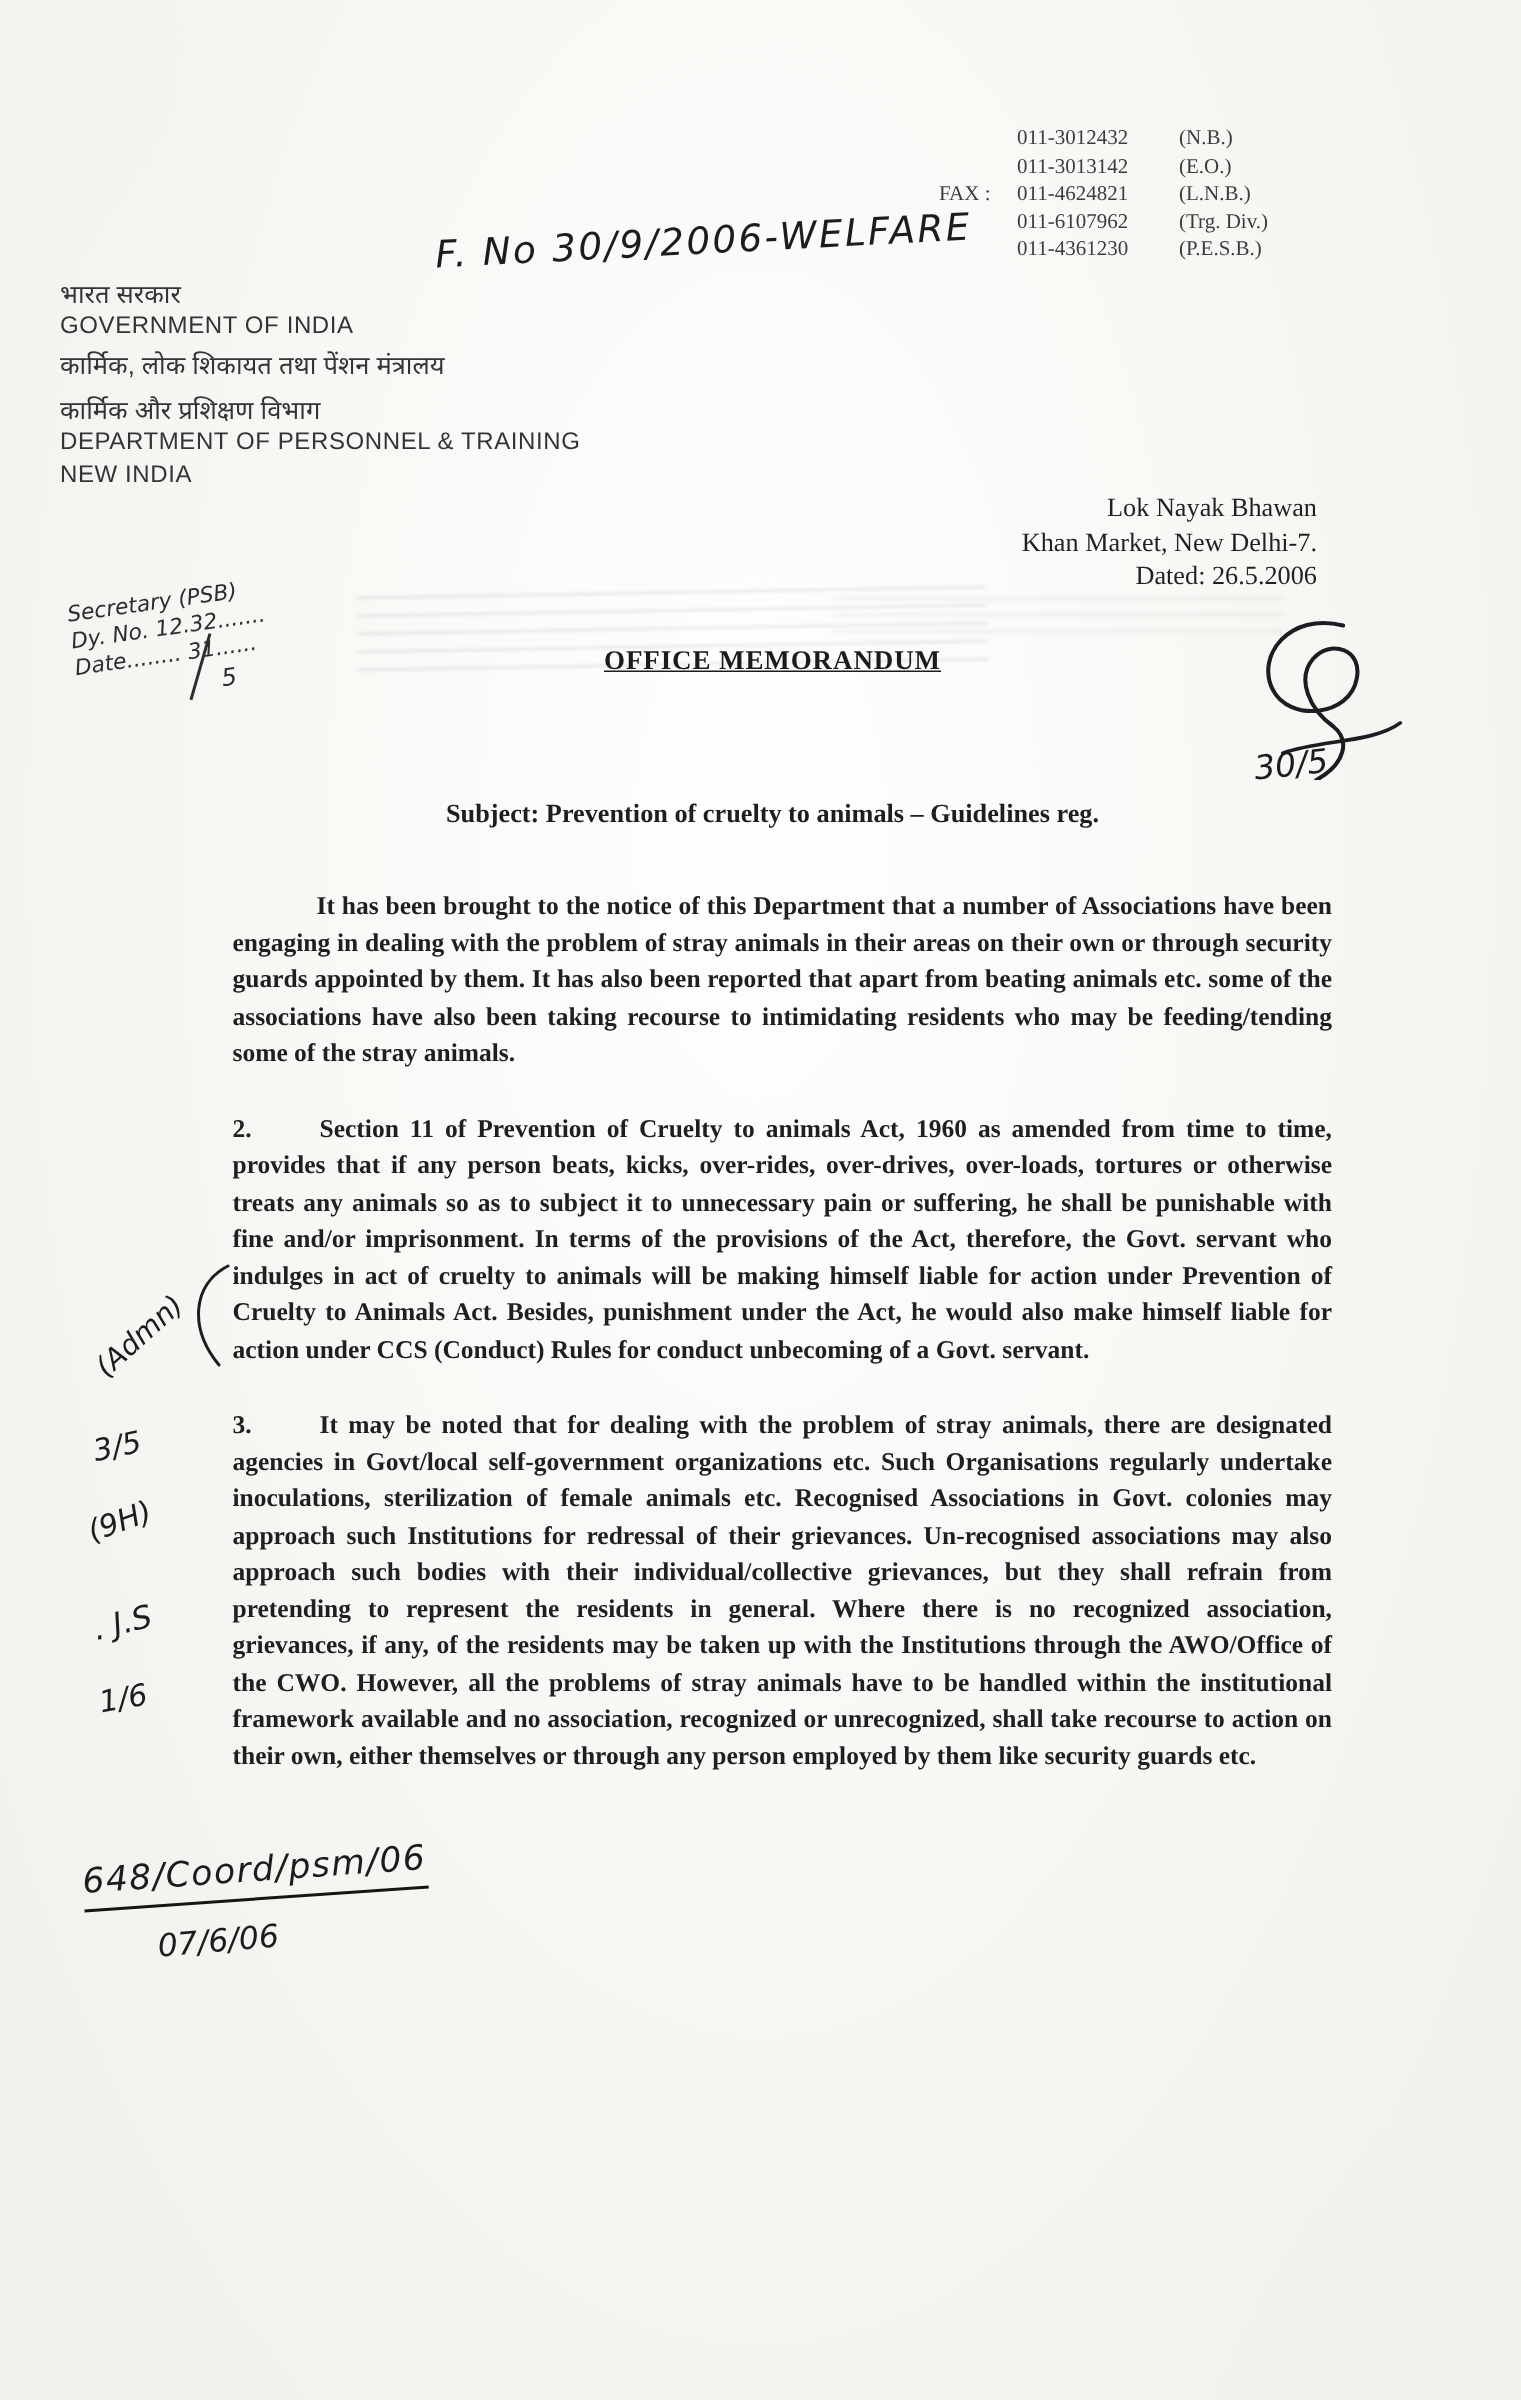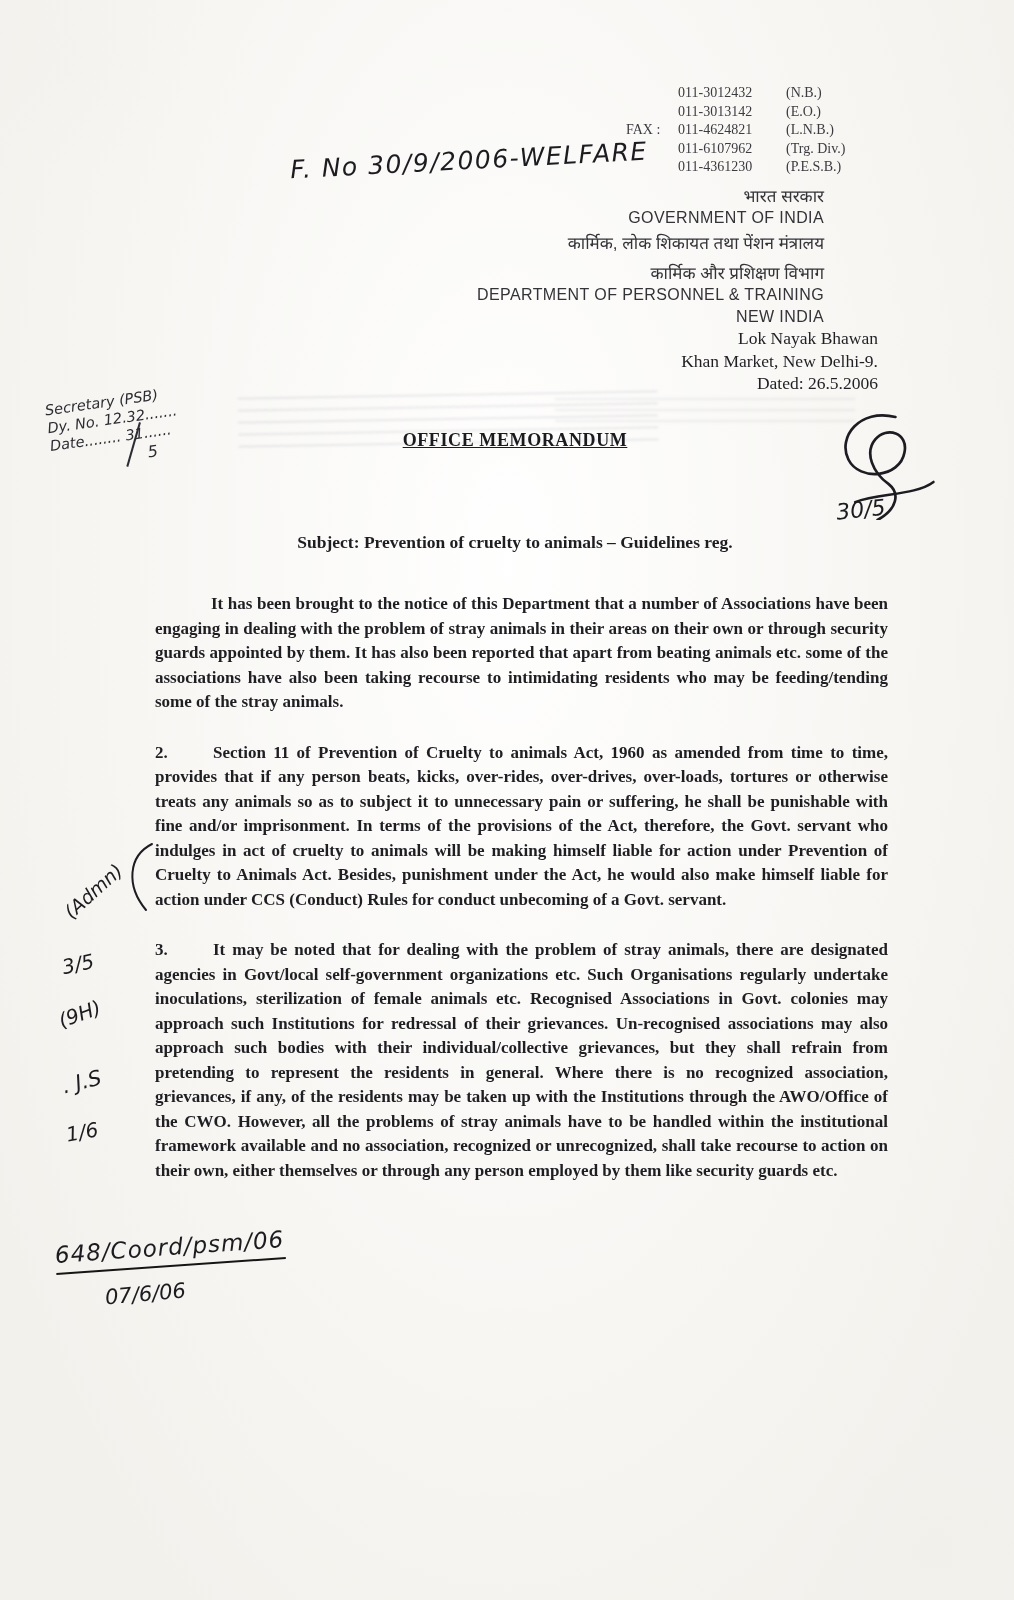--- a/index.html
+++ b/index.html
@@ -17,21 +17,21 @@
   .fax-block { position:absolute; left:626px; top:84px; display:flex;
     font-family:Liberation Serif, serif; font-size:14px; line-height:18.5px; color:#3b3b40;align-items:center; }
   .fax-label { width:52px; }
   .fax-row .fax-no { display:inline-block; min-width:102px; }
   .fax-row .fax-org { margin-left:6px; }
   
   .hw { font-family:"DejaVu Sans", sans-serif; font-style:italic; color:#1c1c20; }
   .file-no { position:absolute; left:290px; top:146px; font-size:25px; letter-spacing:1.5px;
     transform:rotate(-3deg); white-space:nowrap; }
   
-  .header { position:absolute; left:40px; top:184px; width:784px; text-align:right;
+  .header { position:absolute; left:40px; top:184px; width:784px; text-align:left;
     font-family:"Liberation Sans", sans-serif; color:#333338; }
   .h-hi { font-size:17px; margin-bottom:2px; }
   .h-en { font-size:16px; letter-spacing:0.4px; margin-bottom:4px; }
   .h-gap { margin-top:7px; }
   
   .address { position:absolute; right:136px; top:327px; text-align:right;
     font-size:17.5px; line-height:22.5px; color:#1f1f24;margin-left:37px; }
   
   .stamp { position:absolute; left:48px; top:388px; width:190px; transform:rotate(-8deg);
     font-size:14.5px; line-height:18px; color:#2c2c33; }
@@ -95,21 +95,21 @@
     <div class="h-hi">भारत सरकार</div>
     <div class="h-en">GOVERNMENT OF INDIA</div>
     <div class="h-hi">कार्मिक, लोक शिकायत तथा पेंशन मंत्रालय</div>
     <div class="h-hi h-gap">कार्मिक और प्रशिक्षण विभाग</div>
     <div class="h-en">DEPARTMENT OF PERSONNEL &amp; TRAINING</div>
     <div class="h-en">NEW INDIA</div>
   </div>
 
   <div class="address">
     <div>Lok Nayak Bhawan</div>
-    <div>Khan Market, New Delhi-9.</div>
+    <div>Khan Market, New Delhi-7.</div>
     <div>Dated: 26.5.2006</div>
   </div>
 
   <div class="stamp hw">
     <div>Secretary (PSB)</div>
     <div>Dy. No. 12.32.......</div>
     <div>Date........ 31......</div>
     <div class="stamp-5"><span class="stamp-slash"></span><span>5</span></div>
   </div>
 

